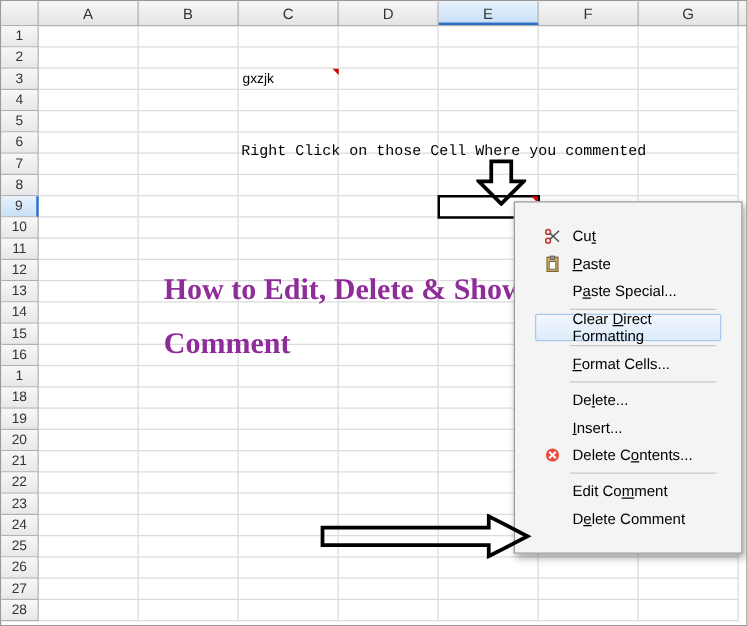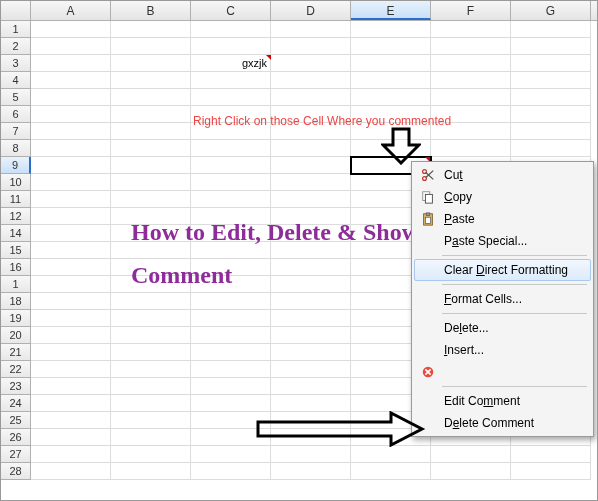--- a/index.html
+++ b/index.html
@@ -85,24 +85,25 @@
     font-weight: bold;
     color: #8e2c9a;
     line-height: 1.8;
     z-index: 3;
     pointer-events: none;
   }
   .overlay-text {
     position: absolute;
     left: 192px; top: 113px;
     font-size: 12px;
-    color: #ef4444;
+    color: #000000;
     z-index: 3;
     pointer-events: none;
     white-space: nowrap;
+    font-family: Liberation Mono, monospace;
   }
   .arrow-down {
     position: absolute;
     left: 380px; top: 126px;
     z-index: 4;
     pointer-events: none;
   }
   .arrow-right {
     position: absolute;
     left: 255px; top: 410px;
@@ -110,21 +111,21 @@
     pointer-events: none;
   }
   .ctxmenu {
     position: absolute;
     left: 410px; top: 160px;
     width: 183px;
     background: #f4f4f4;
     border: 1px solid #9a9a9a;
     box-shadow: 2px 3px 6px rgba(0,0,0,0.35);
     z-index: 5;
-    padding: 2px;
+    padding: 16px;
     font-size: 12px;
   }
   .mitem {
     display: flex;
     align-items: center;
     height: 22px;
     padding: 0 6px 0 4px;
     color: #000;
     position: relative;
   }
@@ -149,21 +150,21 @@
   }
   .submenu-arrow {
     position: absolute;
     right: 6px; top: 7px;
     width: 0; height: 0;
     border-top: 4px solid transparent;
     border-bottom: 4px solid transparent;
     border-left: 4px solid #333;
   }
   .u { text-decoration: underline; }
-  .cell3c { overflow: visible; text-align: right; }
+  .cell3c { overflow: visible; }
 </style>
 </head>
 <body>
 
 <div class="sheet">
   <div class="colheader">
     <div class="corner"></div>
   <div class="ch">A</div>
       <div class="ch">B</div>
       <div class="ch">C</div>
@@ -289,20 +290,30 @@
         <div class="rh">12</div>
         <div class="cell"></div>
         <div class="cell"></div>
         <div class="cell"></div>
         <div class="cell"></div>
         <div class="cell"></div>
         <div class="cell"></div>
         <div class="cell"></div>
       </div>
       <div class="row">
+        <div class="rh">13</div>
+        <div class="cell"></div>
+        <div class="cell"></div>
+        <div class="cell"></div>
+        <div class="cell"></div>
+        <div class="cell"></div>
+        <div class="cell"></div>
+        <div class="cell"></div>
+      </div>
+      <div class="row">
         <div class="rh">14</div>
         <div class="cell"></div>
         <div class="cell"></div>
         <div class="cell"></div>
         <div class="cell"></div>
         <div class="cell"></div>
         <div class="cell"></div>
         <div class="cell"></div>
       </div>
       <div class="row">
@@ -472,29 +483,20 @@
           <circle cx="4" cy="4" r="2.2" fill="none" stroke="#c0392b" stroke-width="1.4"></circle>
           <line x1="5.5" y1="5.2" x2="14" y2="13" stroke="#555" stroke-width="1.4"></line>
           <line x1="5.5" y1="10.8" x2="14" y2="3" stroke="#555" stroke-width="1.4"></line>
         </svg>
       </span>
       <span>Cu<span class="u">t</span></span>
     </div>
     <div class="mitem">
       <span class="micon">
         <svg width="14" height="14" viewBox="0 0 16 16">
-          <rect x="2" y="2" width="8" height="10" fill="#fff" stroke="#888" stroke-width="1"></rect>
-          <rect x="5" y="5" width="8" height="10" fill="#fff" stroke="#444" stroke-width="1"></rect>
-        </svg>
-      </span>
-      <span><span class="u">C</span>opy</span>
-    </div>
-    <div class="mitem">
-      <span class="micon">
-        <svg width="14" height="14" viewBox="0 0 16 16">
           <rect x="3" y="2" width="10" height="13" fill="#d9b36c" stroke="#7a5c22" stroke-width="1"></rect>
           <rect x="6" y="1" width="4" height="3" fill="#999" stroke="#555" stroke-width="0.8"></rect>
           <rect x="5" y="6" width="6" height="7" fill="#fff" stroke="#555" stroke-width="0.8"></rect>
         </svg>
       </span>
       <span><span class="u">P</span>aste</span>
     </div>
     <div class="mitem">
       <span class="micon"></span>
       <span>P<span class="u">a</span>ste Special...</span>
@@ -519,20 +521,21 @@
       <span><span class="u">I</span>nsert...</span>
     </div>
     <div class="mitem">
       <span class="micon">
         <svg width="14" height="14" viewBox="0 0 16 16">
           <circle cx="8" cy="8" r="6" fill="#e74c3c"></circle>
           <line x1="5" y1="5" x2="11" y2="11" stroke="#fff" stroke-width="1.8"></line>
           <line x1="11" y1="5" x2="5" y2="11" stroke="#fff" stroke-width="1.8"></line>
         </svg>
       </span>
+      <span>Delete C<span class="u">o</span>ntents...</span>
     </div>
     <div class="msep"></div>
     <div class="mitem">
       <span class="micon"></span>
       <span>Edit Co<span class="u">m</span>ment</span>
     </div>
     <div class="mitem">
       <span class="micon"></span>
       <span>D<span class="u">e</span>lete Comment</span>
     </div>

